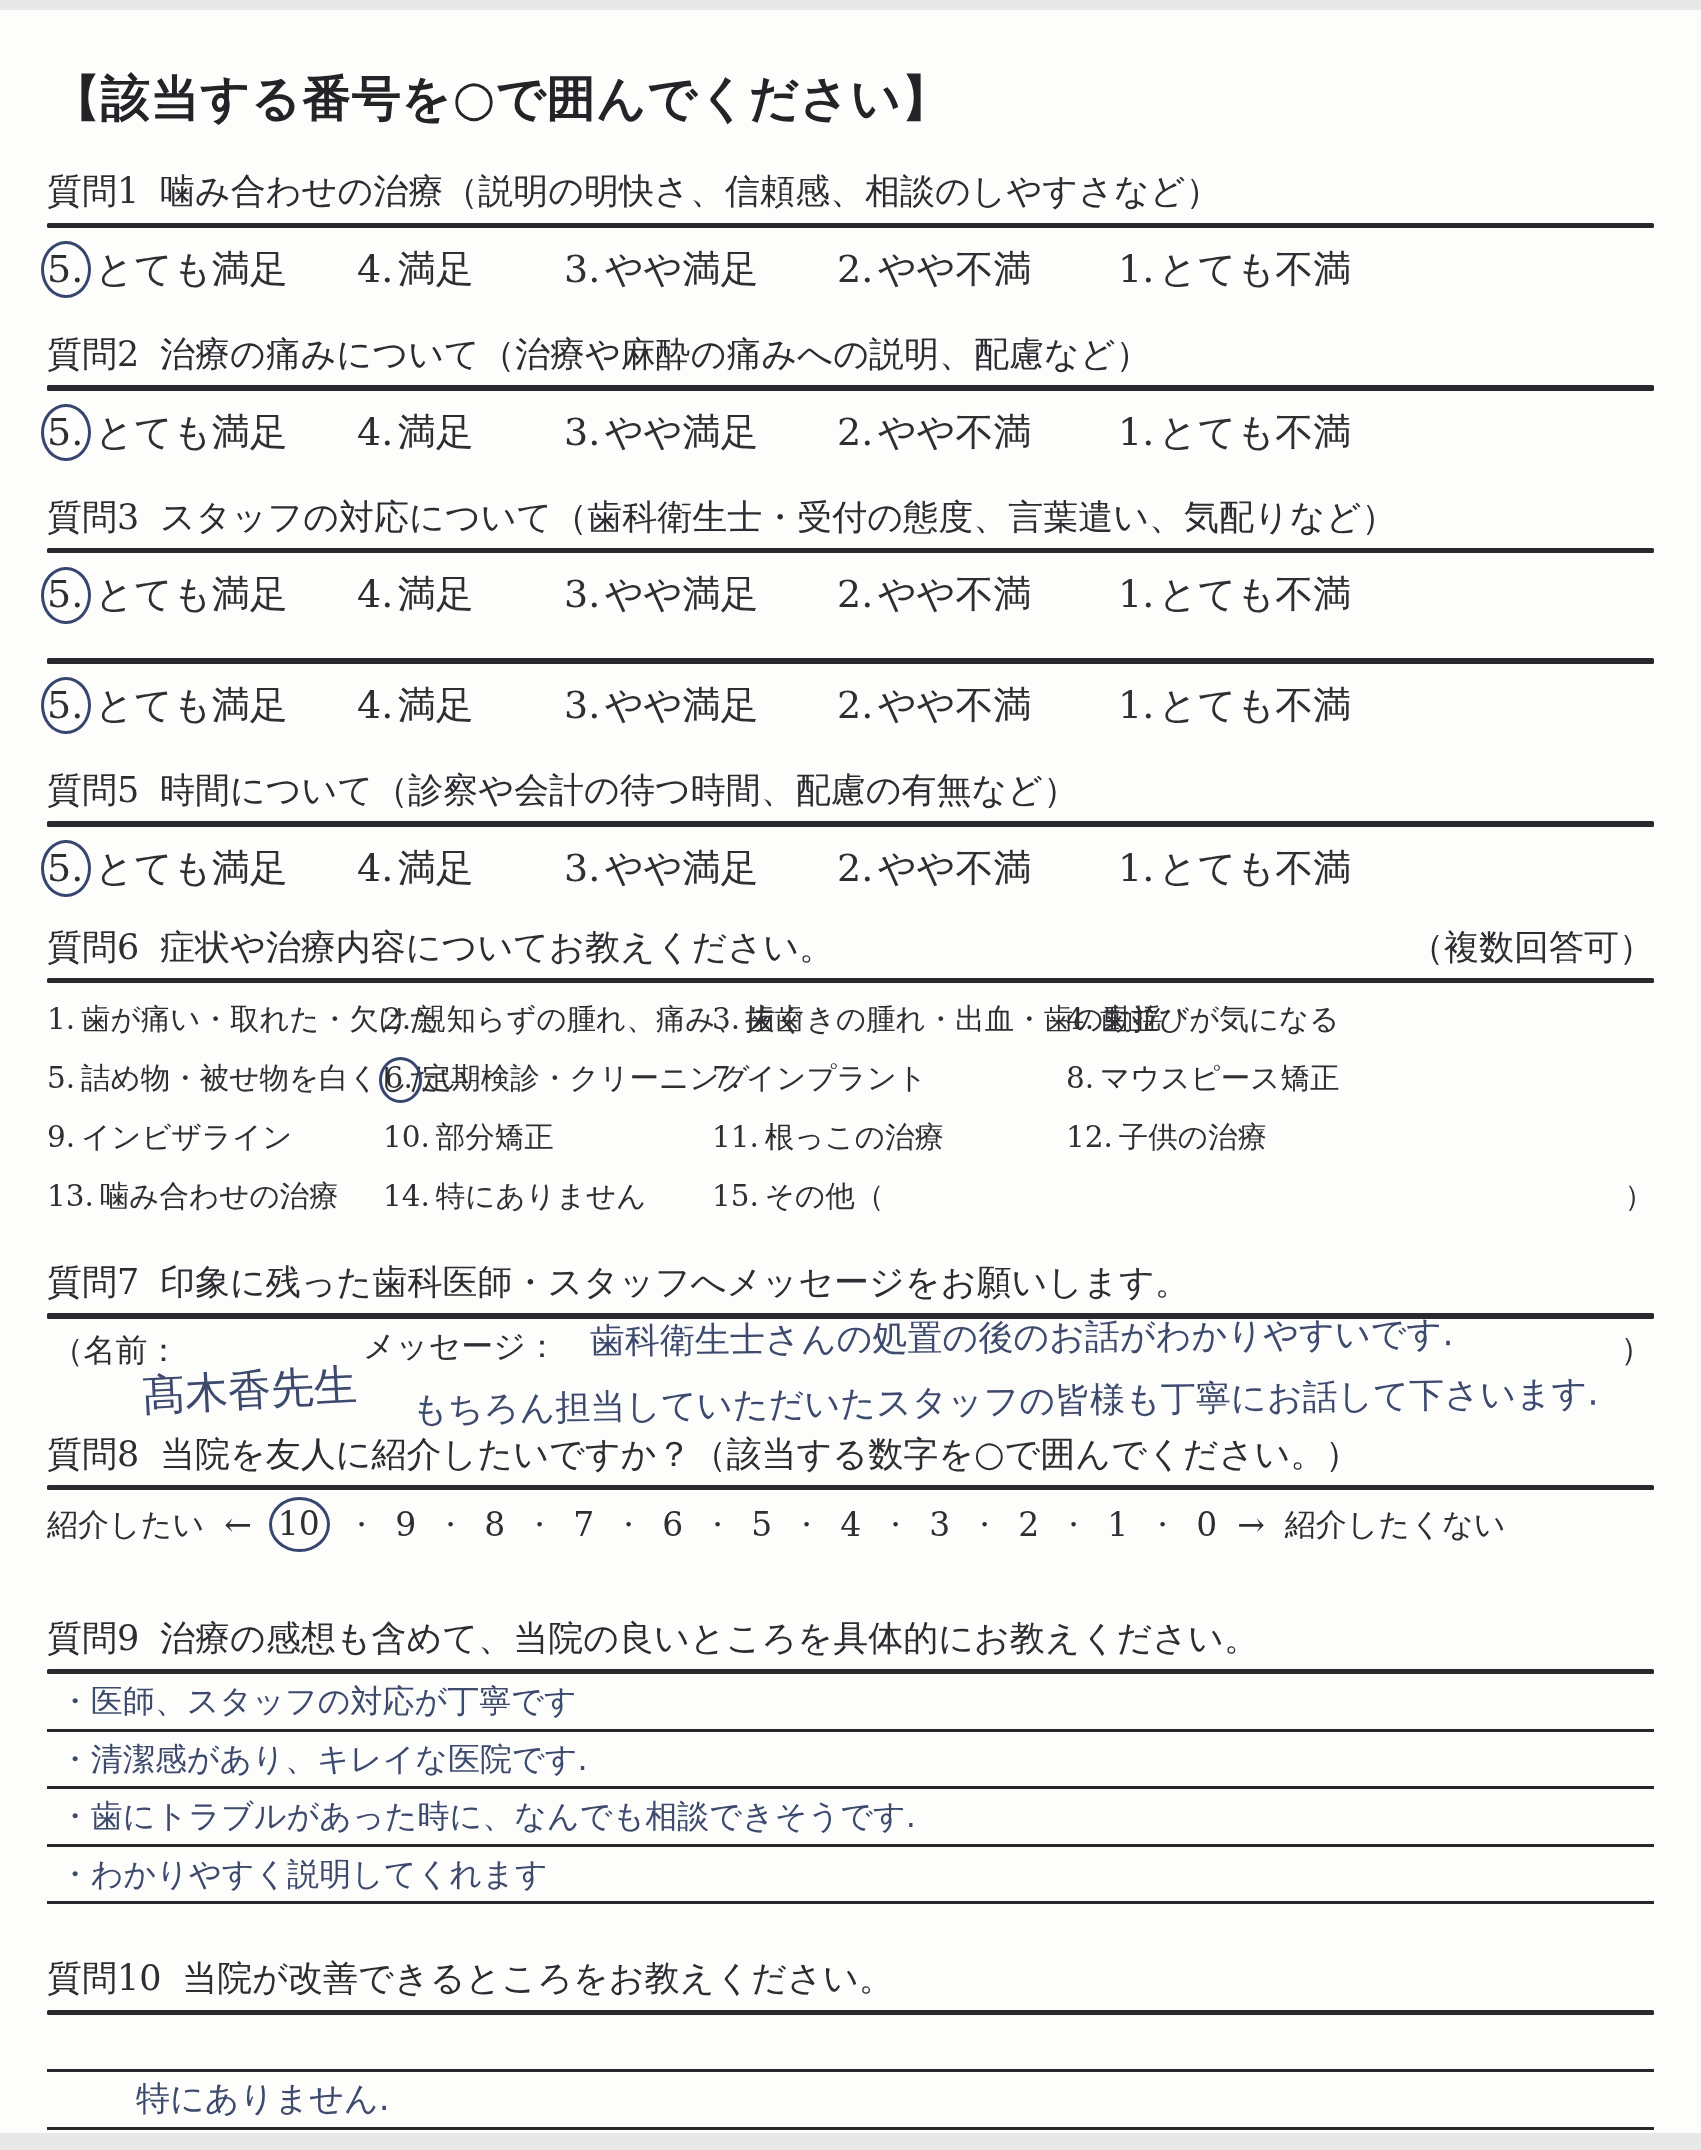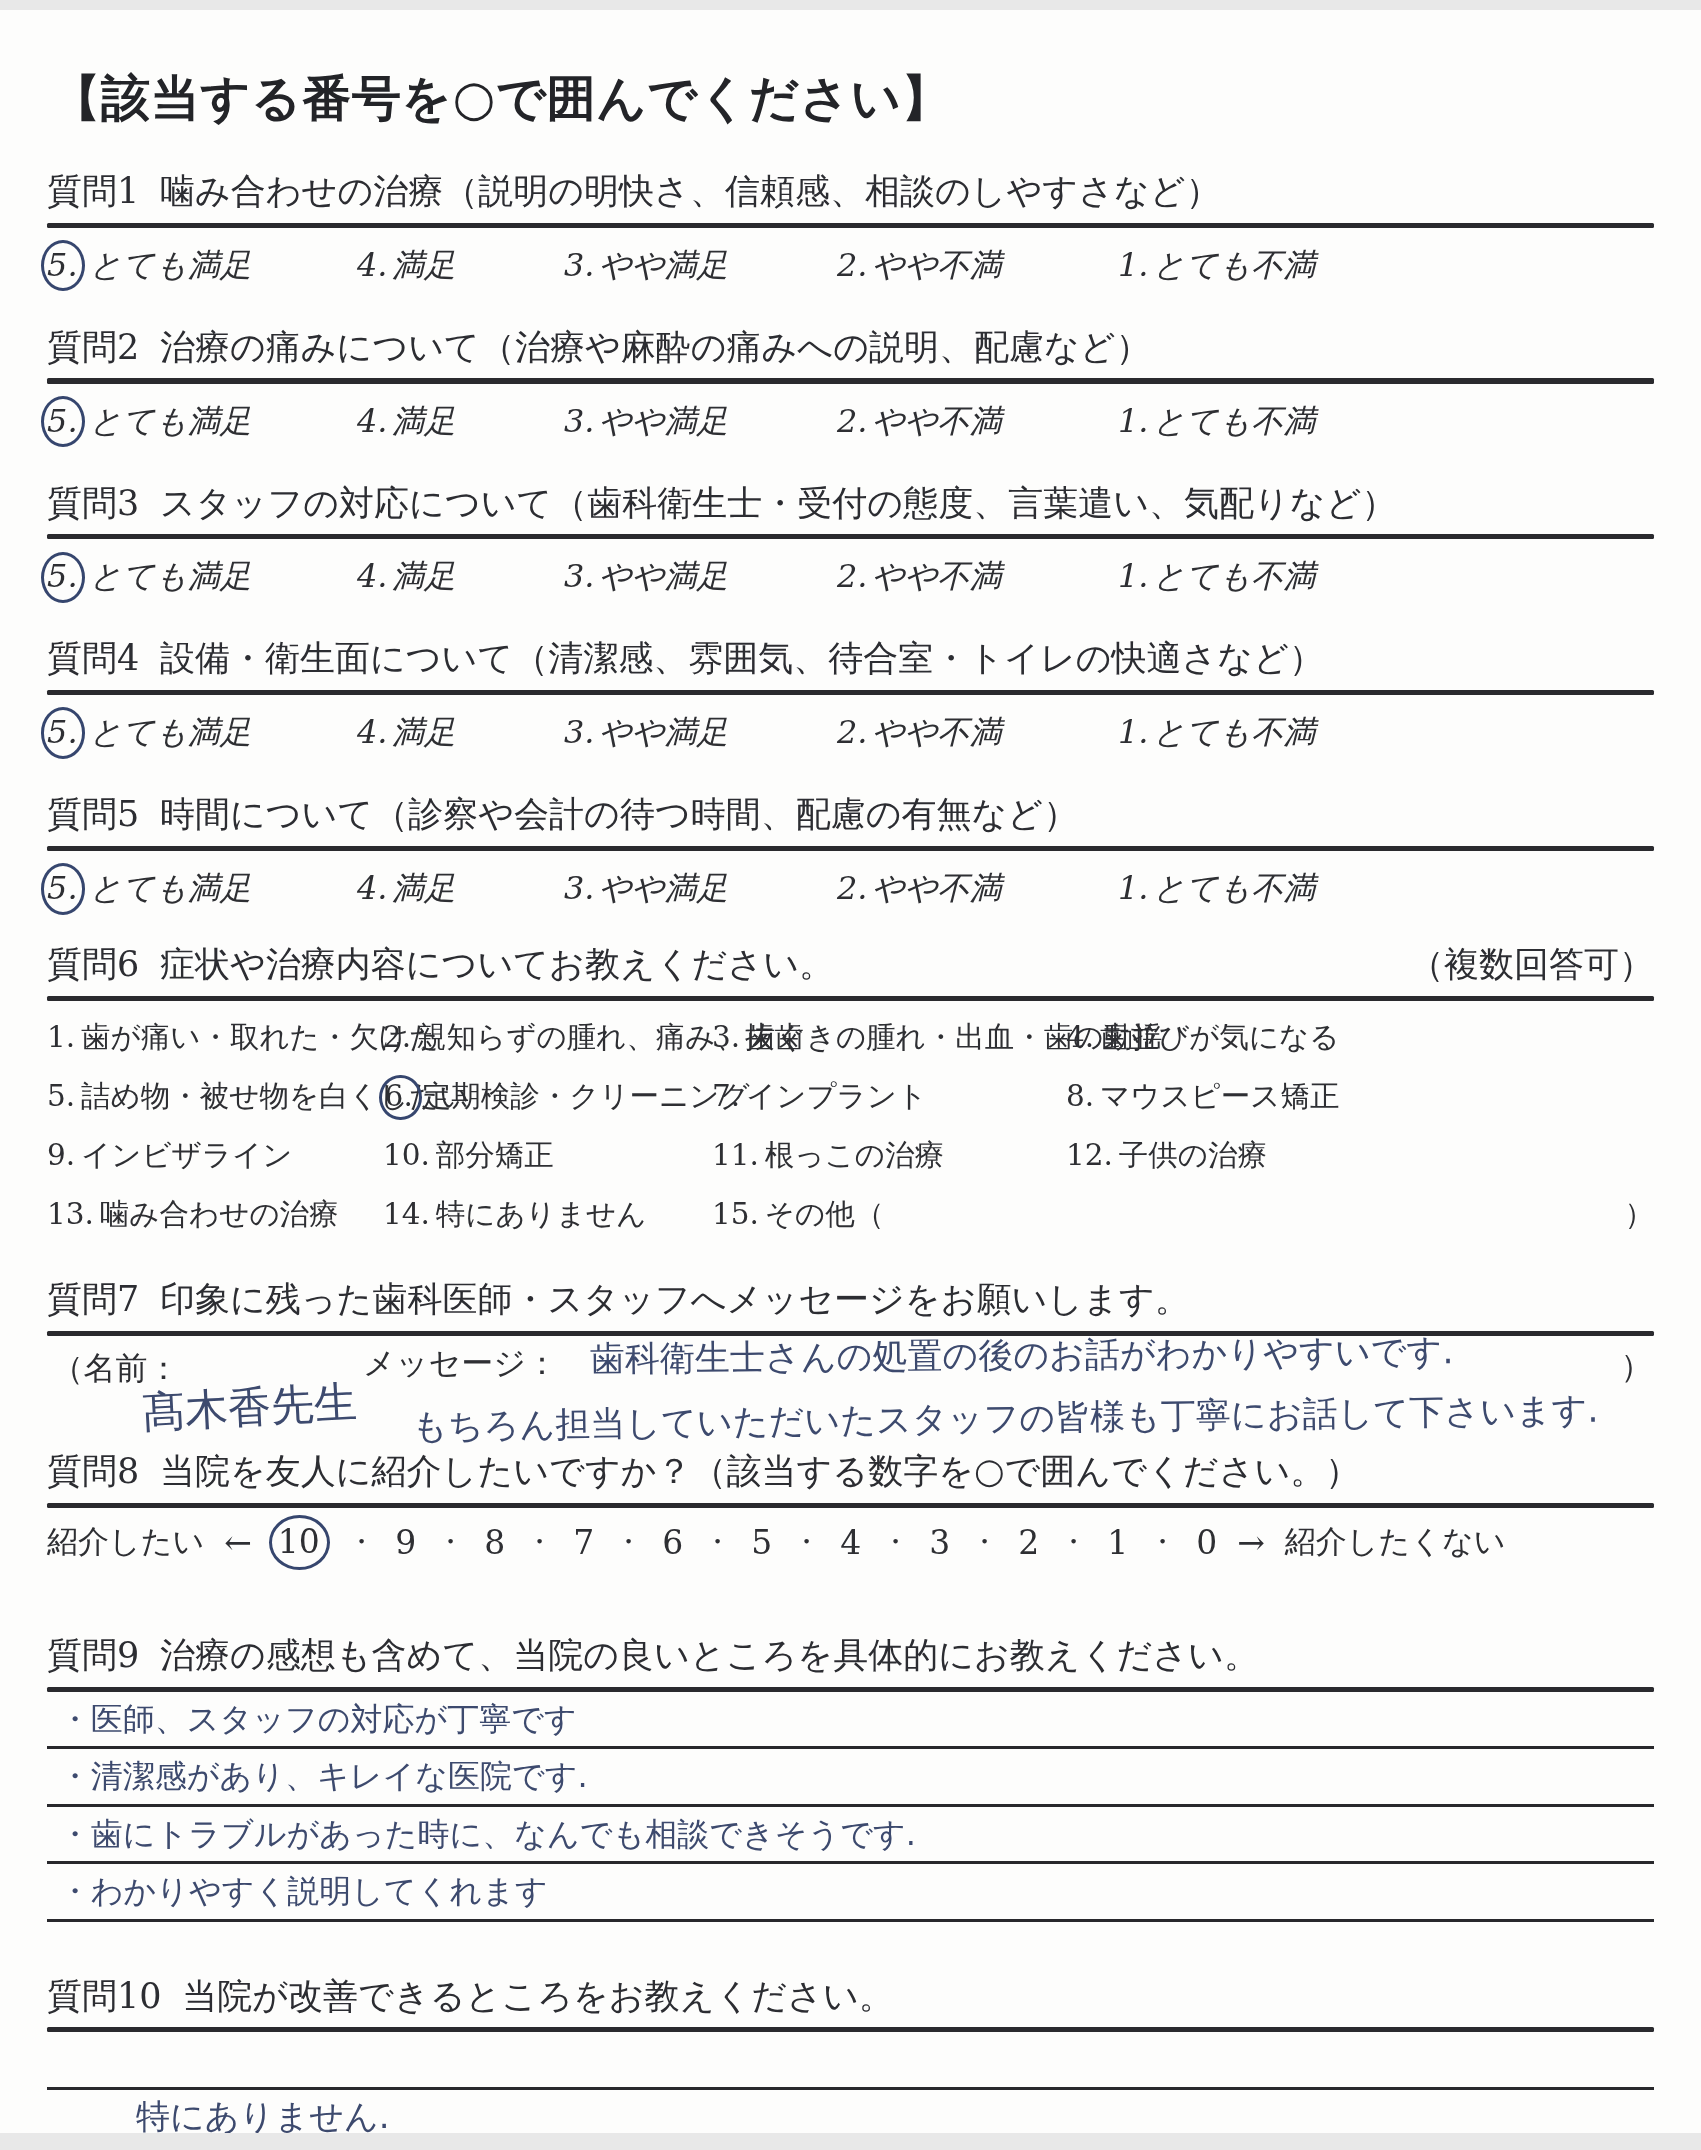--- a/index.html
+++ b/index.html
@@ -24,21 +24,21 @@
   .qblock { margin-top:38px; }
   .qtitle {
     font-size:35px;
     line-height:1.25;
     white-space:nowrap;
     color:#2c2d32;
   }
   .qtitle .qno { margin-right:20.7px; }
   .qhead-row { display:flex; justify-content:space-between; align-items:flex-end; }
   .rule-thick { height:5.2px; background:#2a2a2e; margin-top:8.9px; border-radius:1.5px; }
-  .options { margin-top:16px; font-size:32px; display:flex; align-items:flex-start; white-space:nowrap;font-style:italic; }
+  .options { margin-top:16px; font-size:38px; display:flex; align-items:flex-start; white-space:nowrap; }
   .opt { display:inline-block; }
   .opt .num { margin-right:4.4px; }
   .options .opt:nth-child(1){ width:310px; }
   .options .opt:nth-child(2){ width:207px; }
   .options .opt:nth-child(3){ width:273px; }
   .options .opt:nth-child(4){ width:281px; }
   .circled {
     display:inline-block;
     border:3px solid #36466e;
     border-radius:50%;
@@ -154,23 +154,20 @@
     <div class="options">
       <span class="opt"><span class="num circled">5.</span><span>とても満足</span></span>
       <span class="opt"><span class="num">4.</span><span>満足</span></span>
       <span class="opt"><span class="num">3.</span><span>やや満足</span></span>
       <span class="opt"><span class="num">2.</span><span>やや不満</span></span>
       <span class="opt"><span class="num">1.</span><span>とても不満</span></span>
     </div>
   </section>
 
   <section class="qblock">
-    <div class="qtitle">
-      <span class="qno">質問4</span><span>設備・衛生面について（清潔感、雰囲気、待合室・トイレの快適さなど）</span>
-    </div>
     <div class="rule-thick"></div>
     <div class="options">
       <span class="opt"><span class="num circled">5.</span><span>とても満足</span></span>
       <span class="opt"><span class="num">4.</span><span>満足</span></span>
       <span class="opt"><span class="num">3.</span><span>やや満足</span></span>
       <span class="opt"><span class="num">2.</span><span>やや不満</span></span>
       <span class="opt"><span class="num">1.</span><span>とても不満</span></span>
     </div>
   </section>
 

